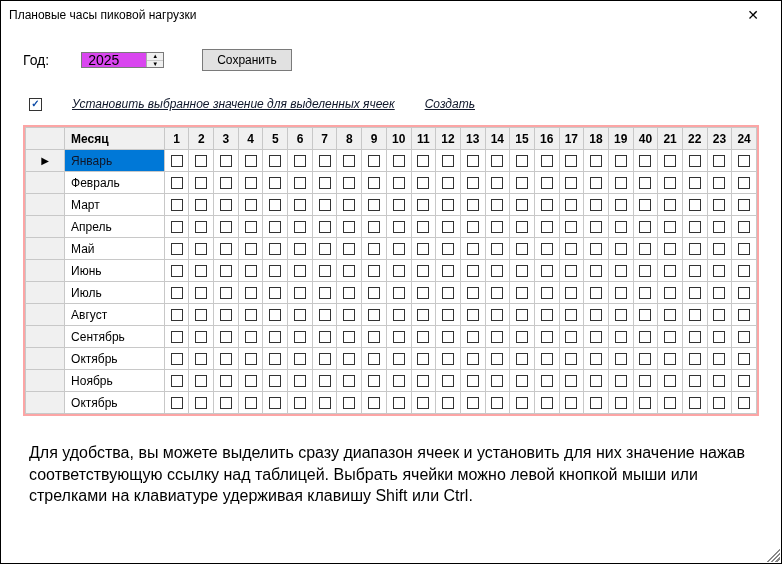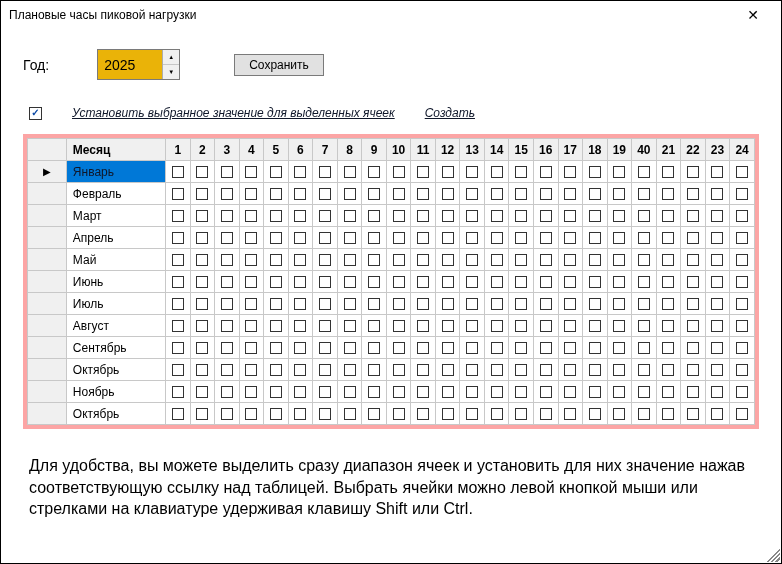--- a/index.html
+++ b/index.html
@@ -24,30 +24,30 @@
   .close-icon {
     width: 40px; height: 28px;
     display: flex; align-items: center; justify-content: center;
     font-family: Arial, sans-serif;
     font-size: 14px;
   }
   .content { padding: 20px 22px 10px; }
   .row1 {
     display: flex;
     align-items: center;
-    gap: 40px;
+    gap: 24px;
     margin-bottom: 26px;
   }
   .year-label { font-size: 14px; padding-right: 8px; }
   .spinner {
     display: inline-flex;
     align-items: stretch;
     border: 1px solid #7a7a7a;
-    height: 31px;
-    background: #eab308;
+    height: 16px;
+    background: #d946ef;
   }
   .spinner-value {
     width: 64px;
     padding: 0 6px;
     display: flex;
     align-items: center;
     font-size: 14px;
   }
   .spinner-btns {
     display: flex;
@@ -87,21 +87,21 @@
     line-height: 1;
   }
   .link {
     color: #0f172a;
     text-decoration: underline;
     cursor: pointer;
     font-style: italic;
   }
   .link:first-of-type { margin-left: 4px; }
   .grid-wrap {
-    border: 4px solid #fca5a5;
+    border: 2px solid #fca5a5;
     overflow: hidden;
   }
   table { border-collapse: collapse; width: 100%; table-layout: fixed; }
   th, td {
     border: 1px solid #c8c8c8;
     padding: 0;
     height: 22px;
     text-align: center;
     vertical-align: middle;
   }

